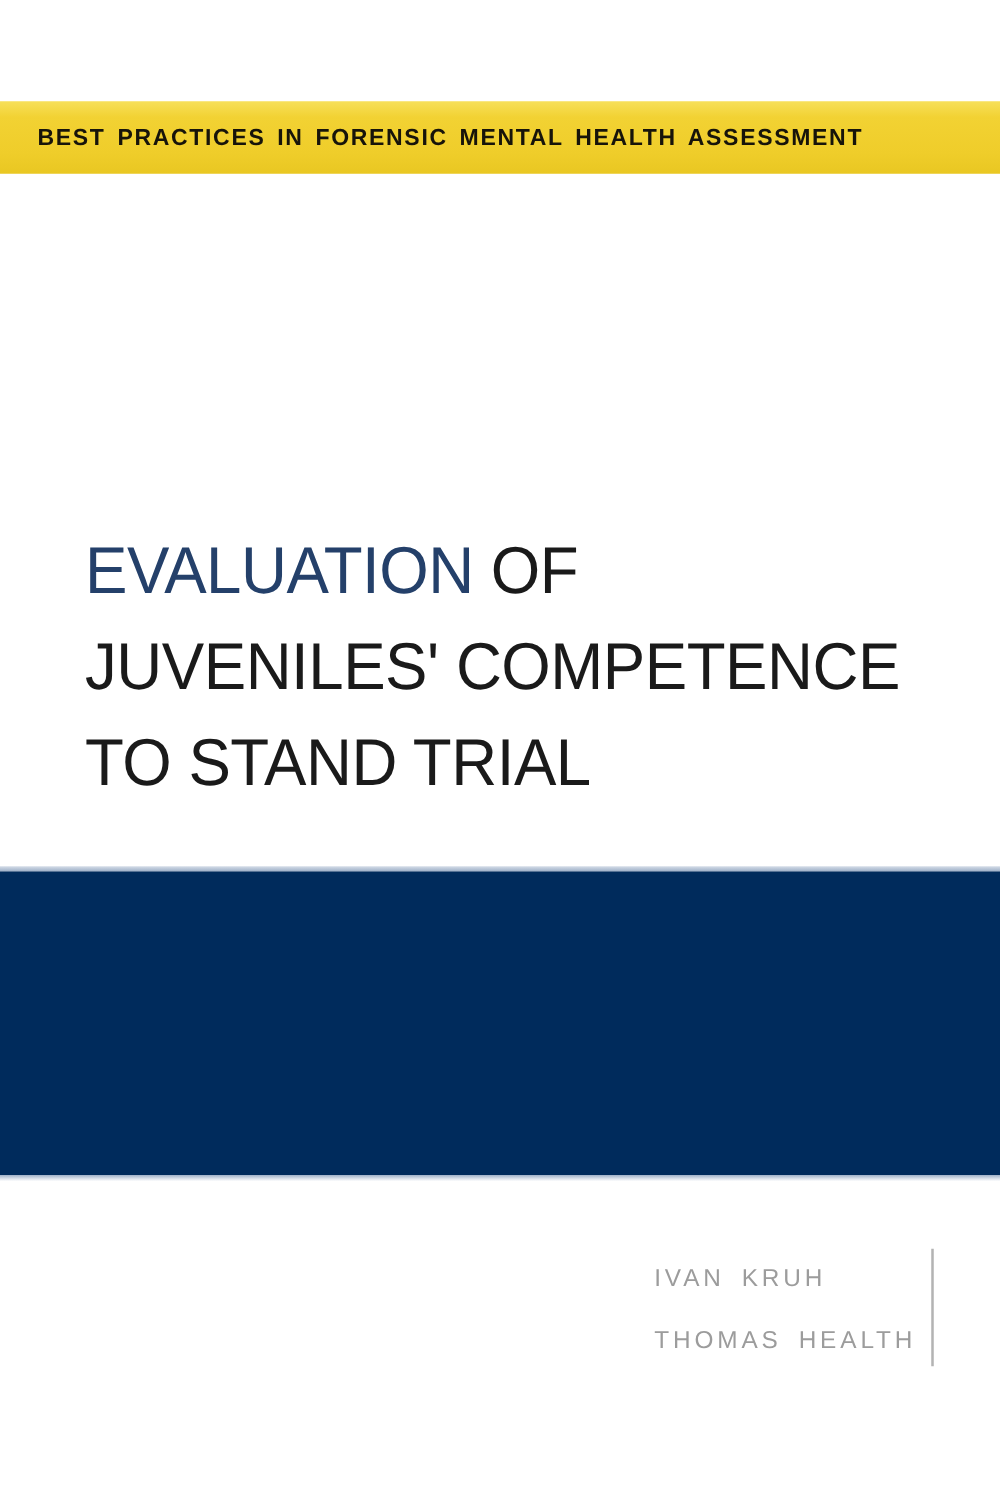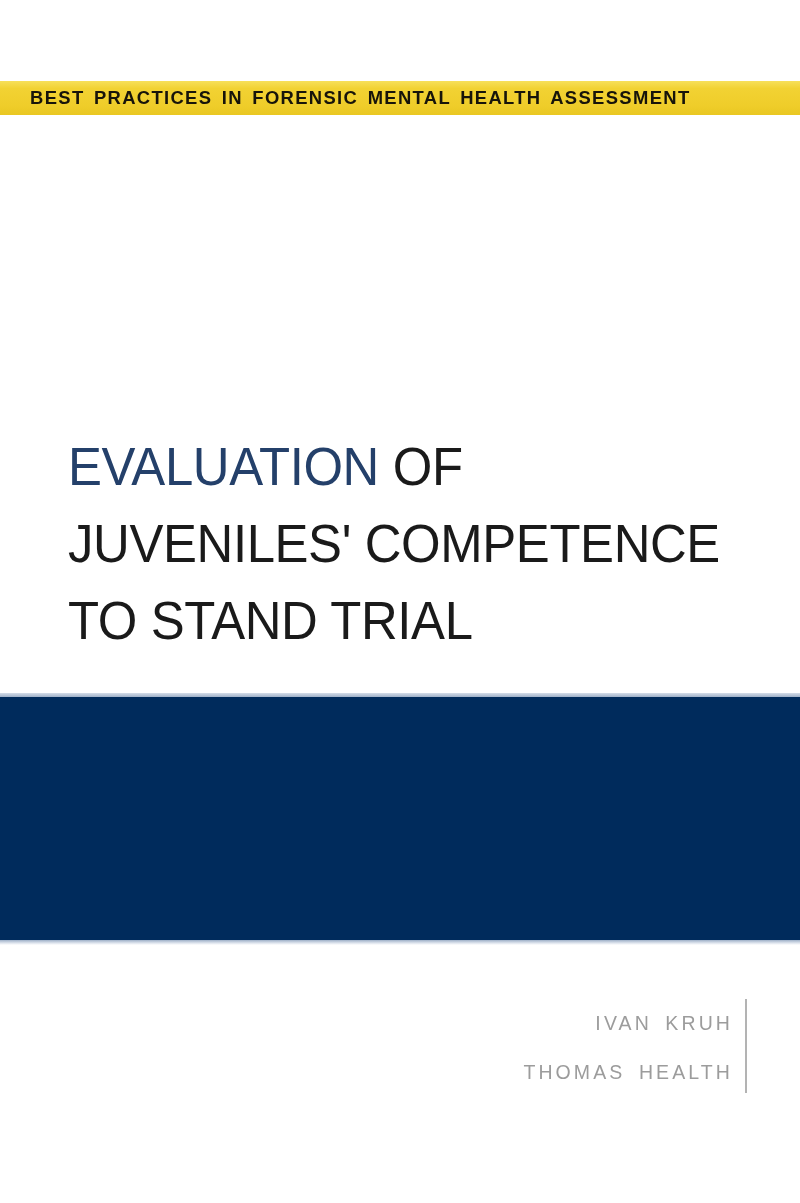--- a/index.html
+++ b/index.html
@@ -17,21 +17,21 @@
     background: #ffffff;
     overflow: hidden;
   }
 
   
   .series-band {
     position: absolute;
     left: 0;
     top: 81px;
     width: 800px;
-    height: 34px;
+    height: 58px;
     background: #f2d233;
     background: linear-gradient(180deg,
         #f7e05a 0%,
         #f2d233 22%,
         #efcd2a 72%,
         #e9c722 100%);
   }
   .series-text {
     position: absolute;
     left: 30px;
@@ -45,21 +45,21 @@
     color: #17140a;
     white-space: nowrap;
     transform-origin: left center;
     transform: translateY(-50%) scaleX(0.995);
   }
 
   
   .title-block {
     position: absolute;
     left: 68px;
-    top: 428px;
+    top: 418px;
     width: 700px;
   }
   .title-line {
     font-family: "Liberation Sans Narrow", "Liberation Sans", sans-serif;
     font-size: 53px;
     font-weight: normal;
     line-height: 77px;
     letter-spacing: -0.4px;
     color: #1a1a1a;
     white-space: nowrap;
@@ -96,21 +96,20 @@
     width: 100%;
     height: 5px;
     background: linear-gradient(180deg, #9eb0c8 0%, #dde3ec 60%, #ffffff 100%);
   }
 
   
   .authors {
     position: absolute;
     right: 67px;
     top: 999px;
-    text-align: right;
   }
   .author-rule {
     position: absolute;
     left: 745px;
     top: 999px;
     width: 2px;
     height: 94px;
     background: #b3b3b3;
   }
   .author-line {

